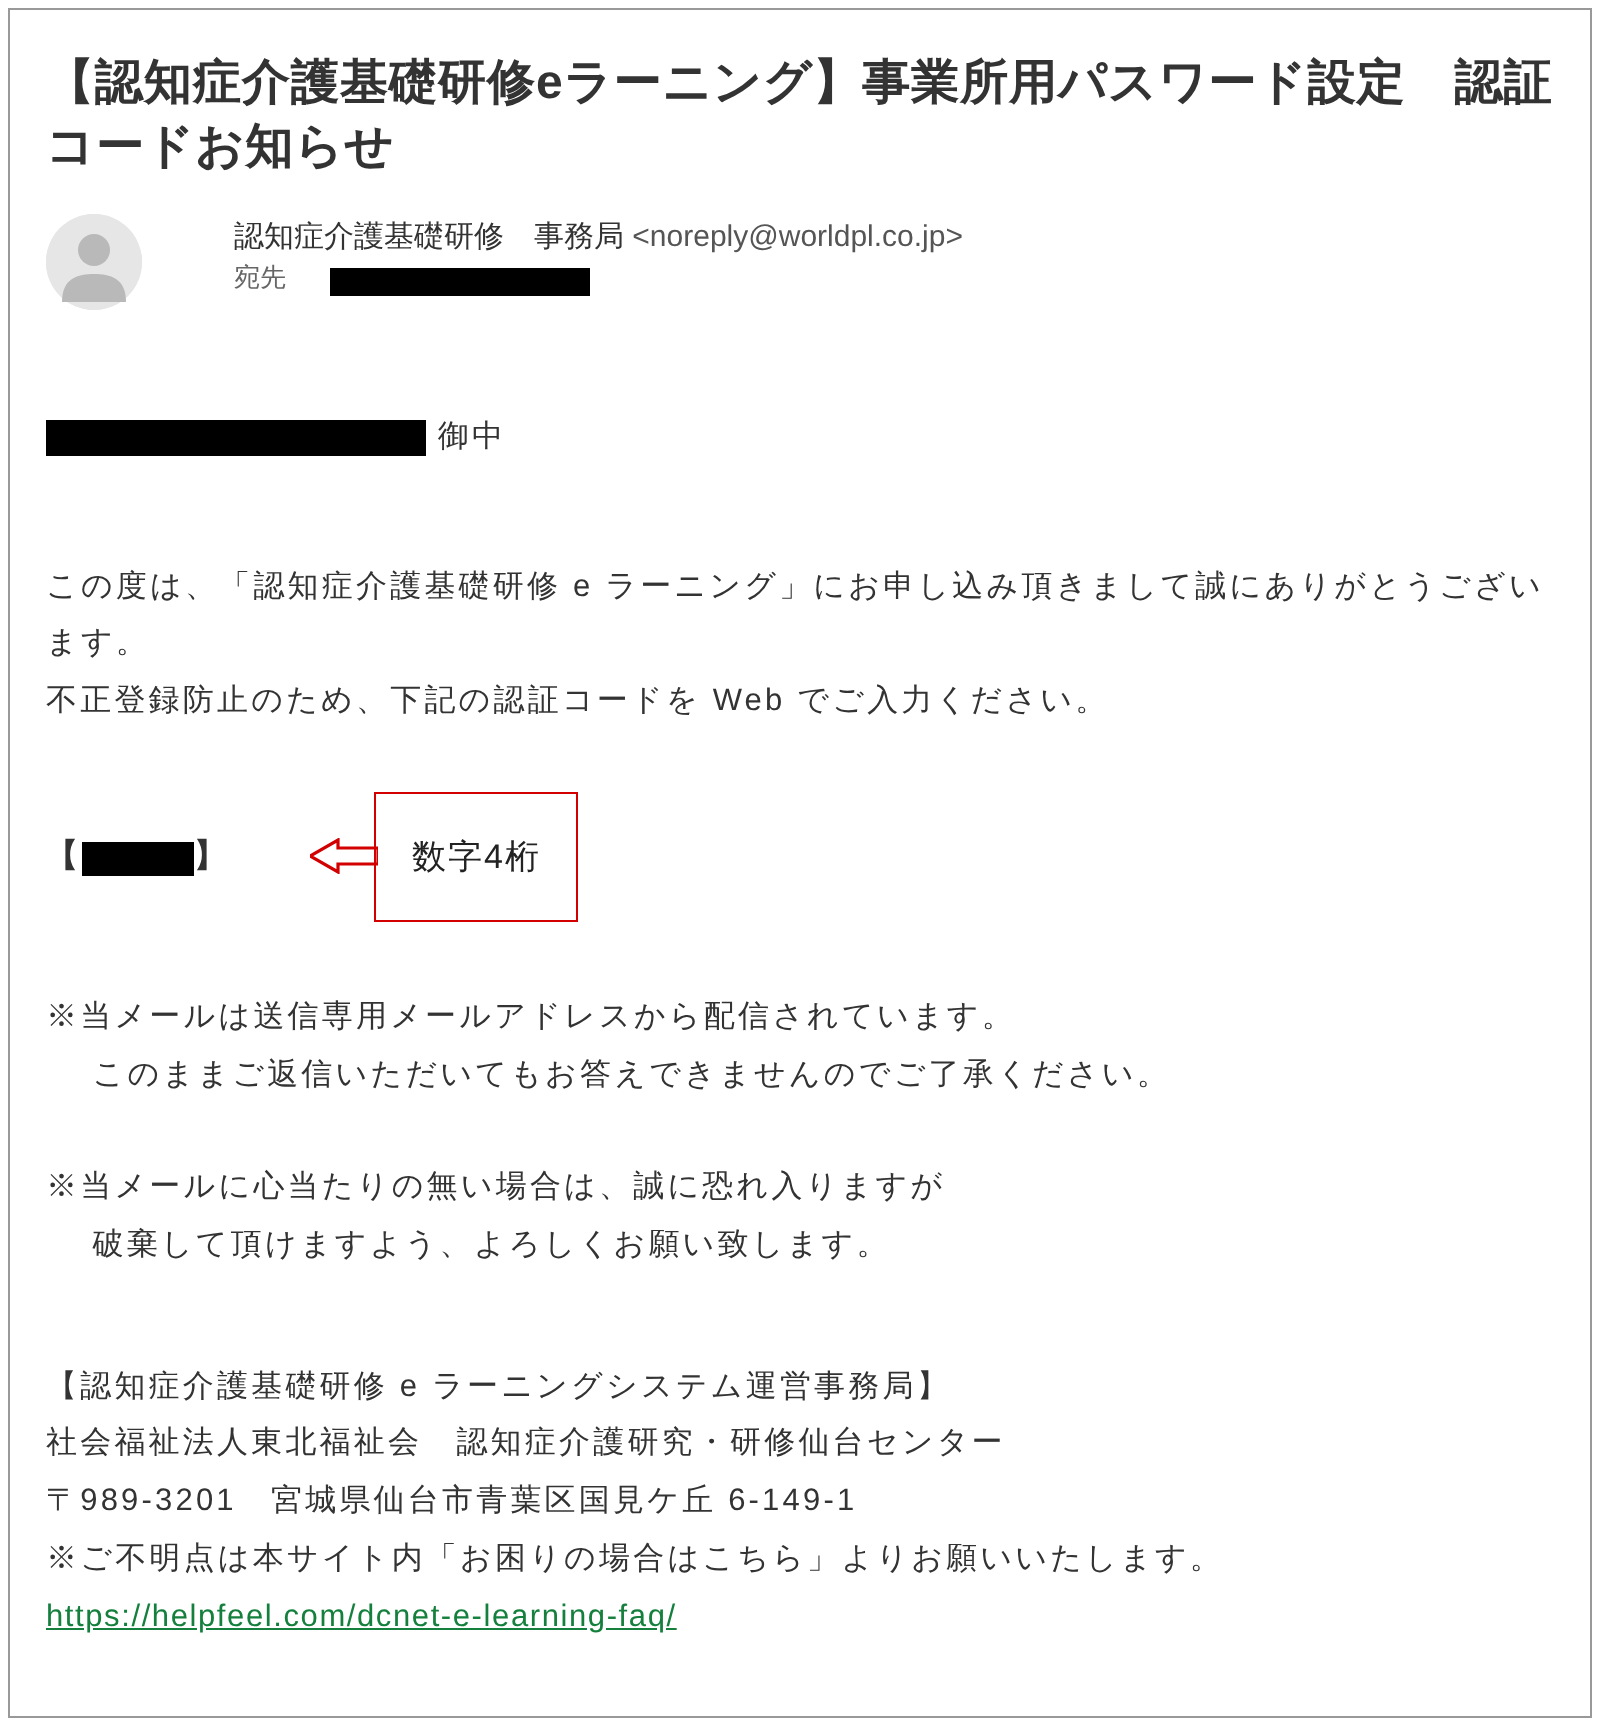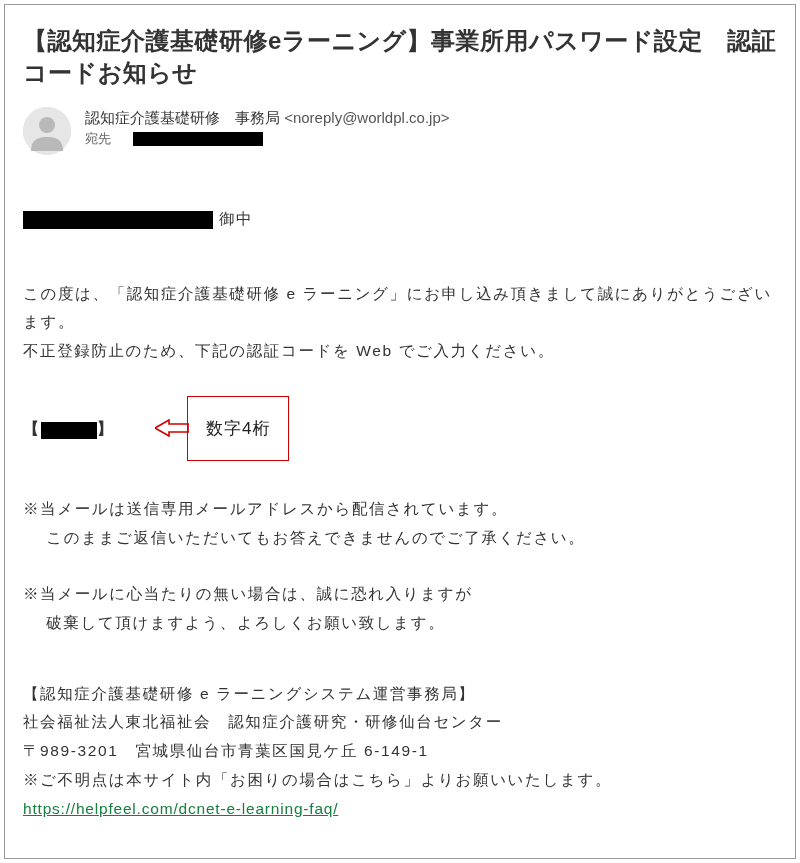--- a/index.html
+++ b/index.html
@@ -34,32 +34,32 @@
       width: 48px;
       height: 48px;
       border-radius: 50%;
       background: #e6e6e6;
       display: flex;
       align-items: center;
       justify-content: center;
       flex-shrink: 0;
     }
     .avatar svg { width: 48px; height: 48px; }
-    .sender-block { padding-top: 2px; }
+    .sender-block { padding-top: 2px; margin-left: 32px; }
     .sender-line {
       font-size: 15px;
       color: #333;
     }
     .sender-email { color: #555; }
     .recipient-line {
       font-size: 13px;
       color: #666;
       margin-top: 2px;
       display: flex;
-      align-items: center;
+      align-items: flex-end;
       gap: 22px;
     }
     .obscured-short {
       display: inline-block;
       width: 130px;
       height: 14px;
       background: #000;
       vertical-align: middle;
     }
     .obscured-long {

